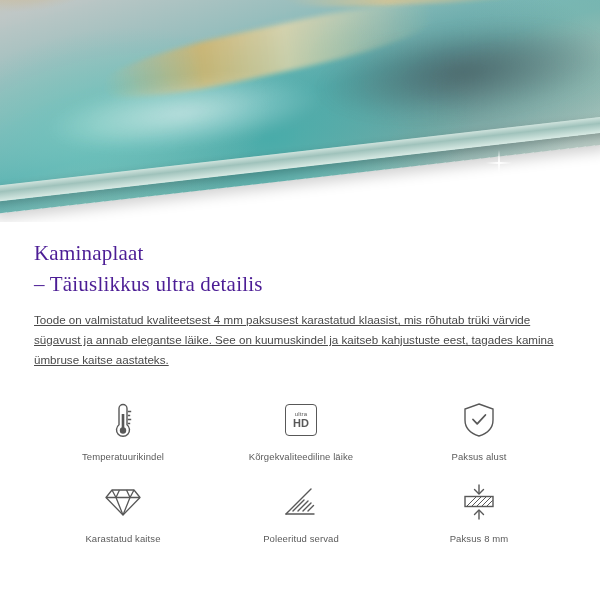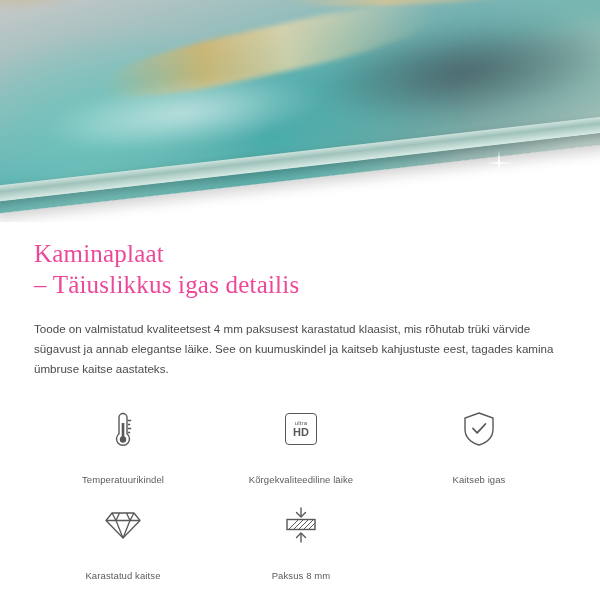--- a/index.html
+++ b/index.html
@@ -130,35 +130,36 @@
   .sparkle-b::after  { left: 8px; height: 18px; }
 
   
   .content {
     padding: 0 34px;
   }
   .headline {
     margin: 0;
     padding-top: 16px;
     font-family: "Liberation Serif", serif;
-    font-size: 25px;
+    font-size: 21px;
     line-height: 31px;
     font-weight: 400;
-    color: #ec4899;
+    color: #4c1d95;
     letter-spacing: .2px;
   }
   .headline .l2 {
     display: block;
   }
   .body-copy {
-    margin: 19px 0 0 0;
+    margin: 10px 0 0 0;
     width: 534px;
     font-size: 11.6px;
     line-height: 20px;
     color: #4a4a4a;
+    text-decoration: underline;
   }
 
   
   .features {
     margin-top: 28px;
     display: grid;
     grid-template-columns: repeat(3, 1fr);
     row-gap: 18px;
     width: 534px;
   }
@@ -168,21 +169,21 @@
     align-items: center;
     justify-content: flex-start;
   }
   .feature-icon {
     height: 44px;
     display: flex;
     align-items: center;
     justify-content: center;
   }
   .feature-label {
-    margin-top: 23px;
+    margin-top: 9px;
     font-size: 9.5px;
     color: #5b5b5b;
     text-align: right;
     letter-spacing: .1px;
   }
   .hd-badge {
     width: 30px;
     height: 30px;
     border: 1.6px solid #585858;
     border-radius: 4px;
@@ -214,21 +215,21 @@
       </div>
       <div class="glass-edge"></div>
       <div class="sparkle sparkle-a"></div>
       <div class="sparkle sparkle-b"></div>
     </div>
   </div>
 
   <div class="content">
     <h1 class="headline">
       <span>Kaminaplaat</span>
-      <span class="l2">– Täiuslikkus igas detailis</span>
+      <span class="l2">– Täiuslikkus ultra detailis</span>
     </h1>
 
     <p class="body-copy">Toode on valmistatud kvaliteetsest 4 mm paksusest karastatud klaasist, mis rõhutab trüki värvide sügavust ja annab elegantse läike. See on kuumuskindel ja kaitseb kahjustuste eest, tagades kamina ümbruse kaitse aastateks.</p>
 
     <div class="features">
 
       <div class="feature">
         <div class="feature-icon">
           <svg width="26" height="40" viewBox="0 0 26 40" fill="none" stroke="#585858" stroke-width="1.4">
             <path d="M13 4.5 a4 4 0 0 1 4 4 v16.2 a6.5 6.5 0 1 1 -8 0 V8.5 a4 4 0 0 1 4 -4 z"></path>
@@ -250,35 +251,45 @@
         <div class="feature-label">Kõrgekvaliteediline läike</div>
       </div>
 
       <div class="feature">
         <div class="feature-icon">
           <svg width="34" height="38" viewBox="0 0 34 38" fill="none" stroke="#585858" stroke-width="1.4">
             <path d="M17 3 L31 8 v11 c0 8 -6 13.5 -14 16 C9 32.5 3 27 3 19 V8 z"></path>
             <path d="M11 18.5 l4.2 4.4 L23.4 14" stroke-width="1.8" stroke-linecap="round" stroke-linejoin="round"></path>
           </svg>
         </div>
-        <div class="feature-label">Kaitseb igas</div>
+        <div class="feature-label">Paksus alust</div>
       </div>
 
       <div class="feature">
         <div class="feature-icon">
           <svg width="36" height="32" viewBox="0 0 36 32" fill="none" stroke="#585858" stroke-width="1.3" stroke-linejoin="round">
             <path d="M7 4 h22 l6 7.5 L18 29 L1 11.5 z"></path>
             <path d="M1 11.5 h34"></path>
             <path d="M7 4 l4 7.5 L18 29 M29 4 l-4 7.5 L18 29"></path>
             <path d="M11 11.5 L14.5 4 M25 11.5 L21.5 4"></path>
           </svg>
         </div>
         <div class="feature-label">Karastatud kaitse</div>
       </div>
 
+      <div class="feature">
+        <div class="feature-icon">
+          <svg width="34" height="30" viewBox="0 0 34 30" fill="none" stroke="#585858" stroke-width="1.4" stroke-linecap="round">
+            <path d="M2 27 L27 2"></path>
+            <path d="M2 27 L30 27"></path>
+            <path d="M9 24 L20 13 M14 24 L24 14 M19 24 L27 16 M24 24 L29.5 18.5"></path>
+          </svg>
+        </div>
+        <div class="feature-label">Poleeritud servad</div>
+      </div>
 
       <div class="feature">
         <div class="feature-icon">
           <svg width="36" height="38" viewBox="0 0 36 38" fill="none" stroke="#585858" stroke-width="1.4" stroke-linecap="round">
             <path d="M18 2 V10"></path>
             <path d="M13.5 6.5 L18 11 L22.5 6.5" stroke-linejoin="round"></path>
             <rect x="4" y="13.5" width="28" height="10" stroke-width="1.4"></rect>
             <path d="M6 23 L15 14 M11 23 L20 14 M16 23 L25 14 M21 23 L30 14 M26 23 L31.5 17.5" stroke-width="1"></path>
             <path d="M18 36 V28"></path>
             <path d="M13.5 31.5 L18 27 L22.5 31.5" stroke-linejoin="round"></path>

